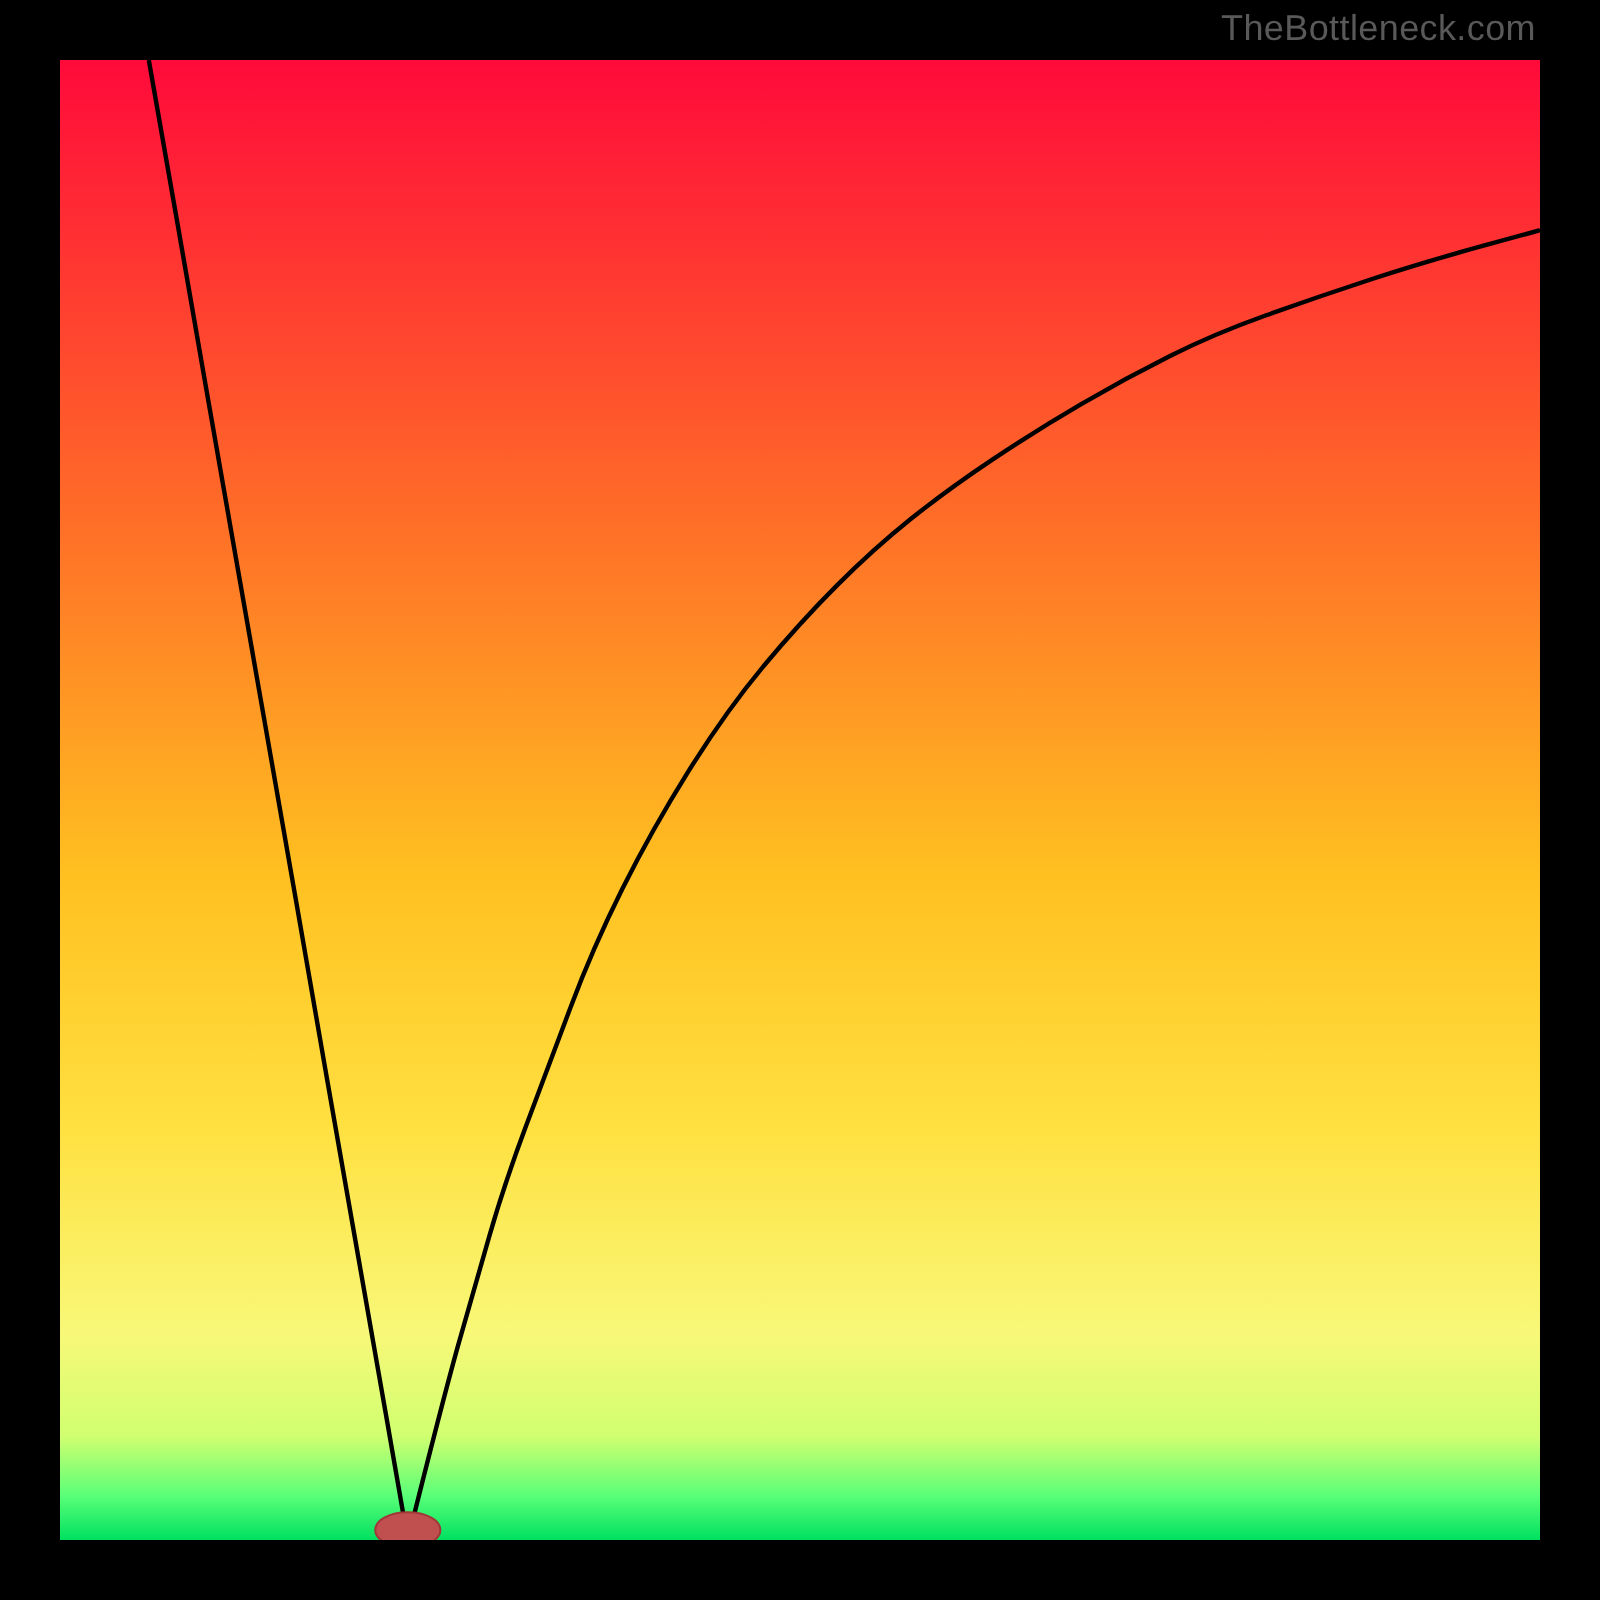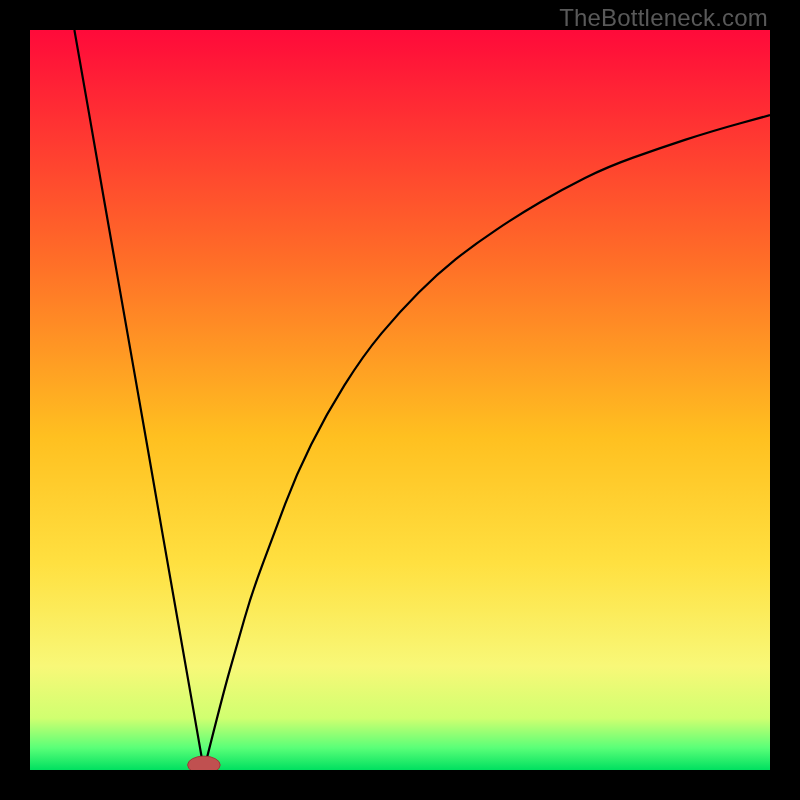--- a/index.html
+++ b/index.html
@@ -24,21 +24,21 @@
     left: 0;
     top: 0;
     width: 740px;
     height: 740px;
   }
   .watermark {
     position: absolute;
     top: 4px;
     right: 32px;
     color: #595959;
-    font-size: 24px;
+    font-size: 18px;
     letter-spacing: 0.2px;
     font-weight: 400;
   }
 </style>
 </head>
 <body>
 
 <div class="watermark">TheBottleneck.com</div>
 
 <div class="frame">

